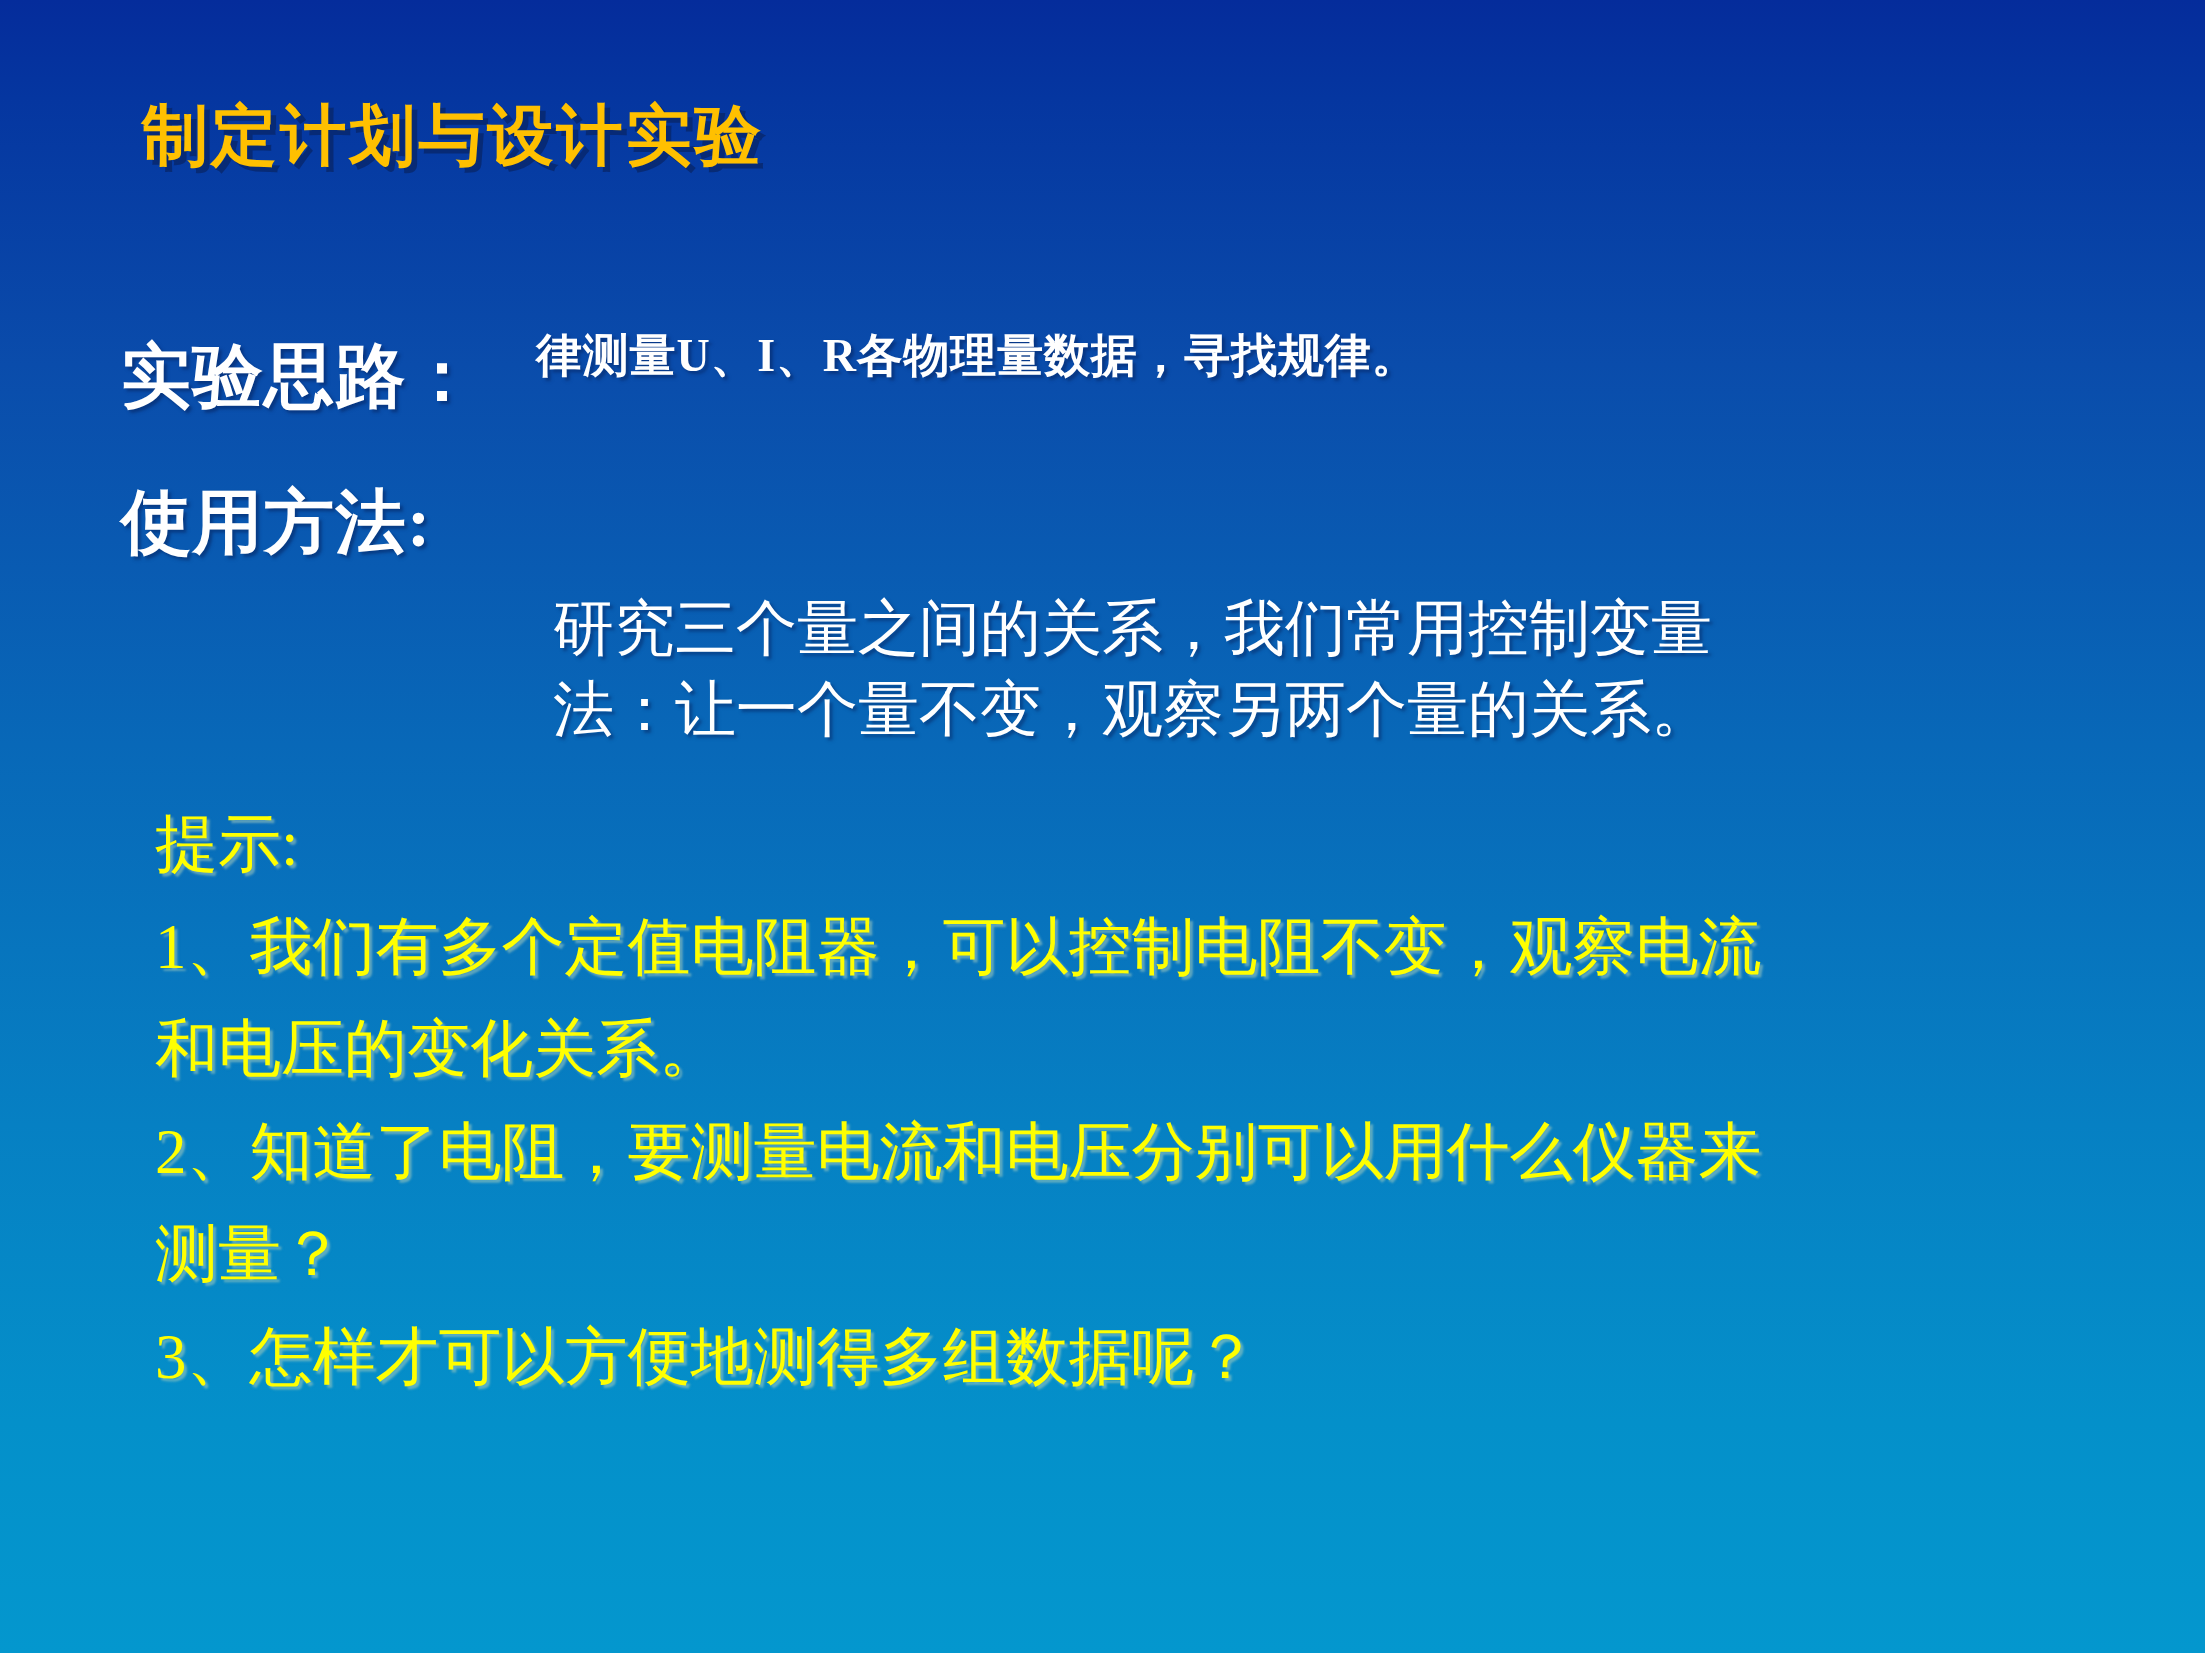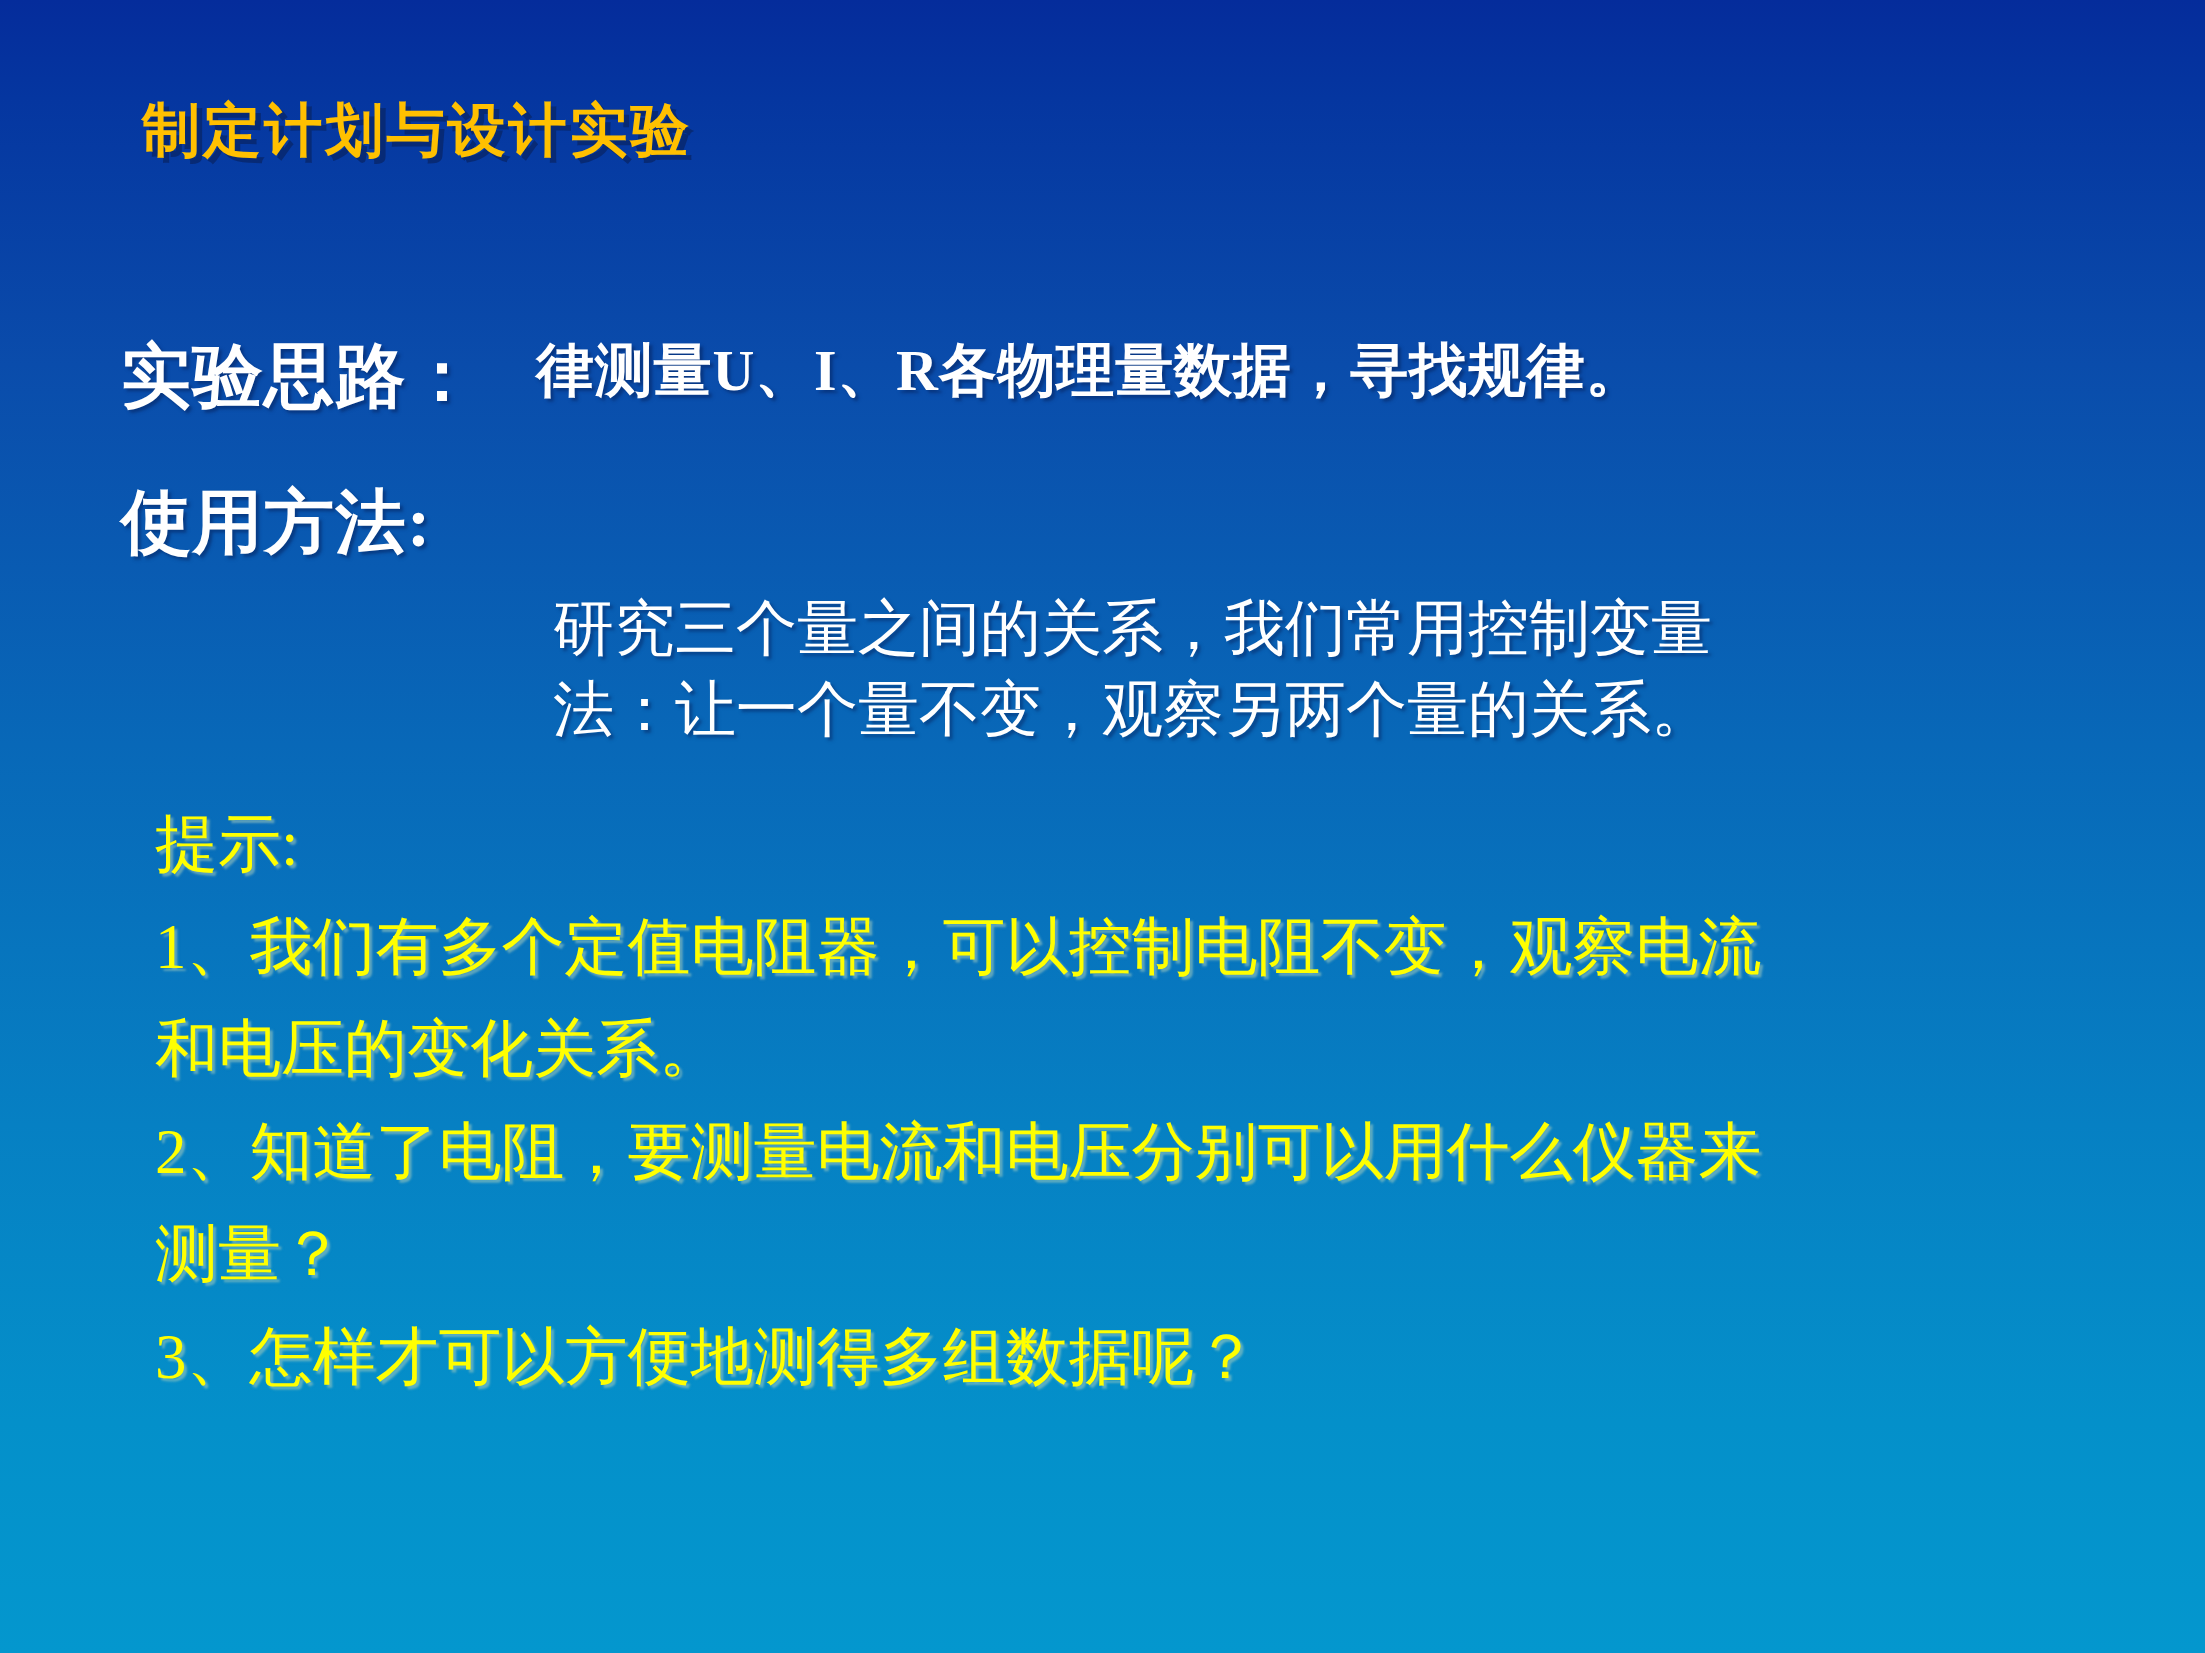--- a/index.html
+++ b/index.html
@@ -24,21 +24,21 @@
         #0497ce 100%);
     font-family: "Liberation Serif", "DejaVu Serif", serif;
     -webkit-font-smoothing: antialiased;
   }
 
   
   #title {
     position: absolute;
     left: 142px;
     top: 98px;
-    font-size: 58px;
+    font-size: 66px;
     line-height: 1.15;
     font-weight: bold;
     color: #ffc000;
     letter-spacing: 3.1px;
     white-space: nowrap;
     text-shadow: 5.4px 5.4px 0 rgba(8, 40, 110, 0.85);
   }
 
   
   .wrow {
@@ -50,22 +50,22 @@
     margin-top: 47px;
   }
   #row-idea-label {
     left: 121px;
     top: 283px;
     font-size: 70px;
     letter-spacing: 1.5px;
   }
   #row-idea-value {
     left: 536px;
-    top: 285px;
-    font-size: 58px;
+    top: 278px;
+    font-size: 46px;
     letter-spacing: 0.8px;
     text-align: right;
   }
   #row-method-label {
     left: 121px;
     top: 429px;
     font-size: 70px;
     letter-spacing: 1.5px;
   }
   #row-method-value {

